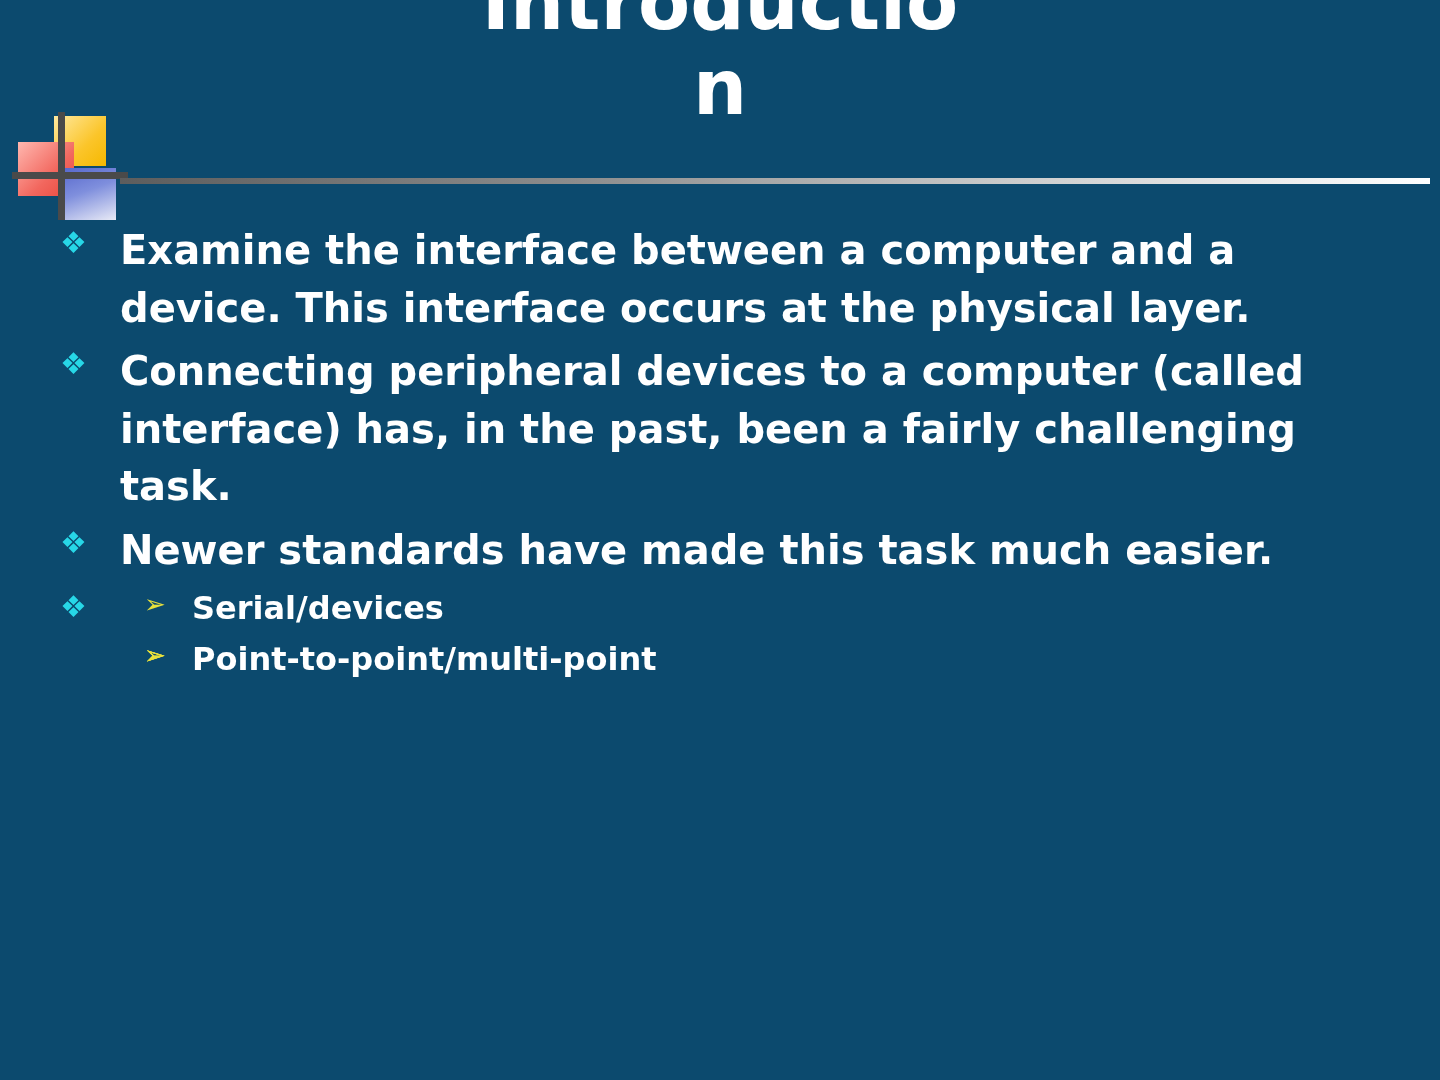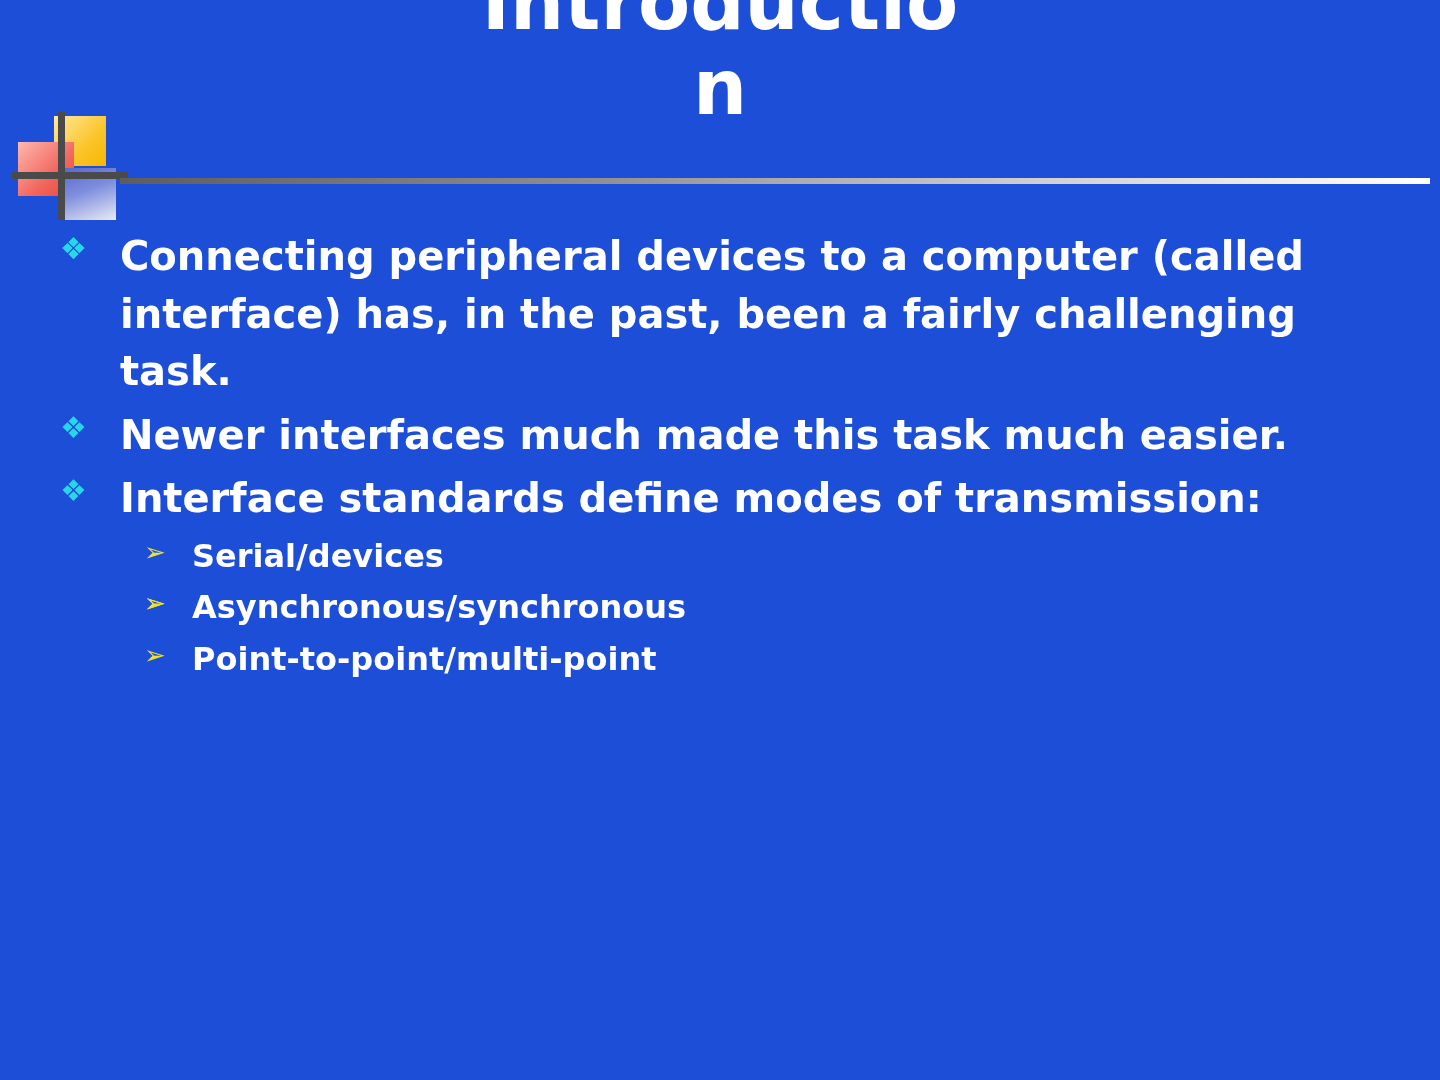--- a/index.html
+++ b/index.html
@@ -11,21 +11,21 @@
     width: 1440px;
     height: 1080px;
     overflow: hidden;
     font-family: "DejaVu Sans", sans-serif;
   }
 
   .slide {
     position: relative;
     width: 1440px;
     height: 1080px;
-    background: #1d4ed8;
+    background: #0c4a6e;
     color: #ffffff;
   }
 
   
   .slide-title {
     position: absolute;
     top: -40px;
     left: 0;
     width: 1440px;
     text-align: center;
@@ -157,47 +157,46 @@
     <div class="sq cross-h"></div>
   </div>
 
   <div class="rule"></div>
 
   <div class="body">
     <ul class="level1">
 
       <li>
         <span class="b1">❖</span>
+        <span>Examine the interface between a computer and a device. This interface occurs at the physical layer.</span>
       </li>
 
       <li>
         <span class="b1">❖</span>
         <span>Connecting peripheral devices to a computer (called interface) has, in the past, been a fairly challenging task.</span>
       </li>
 
       <li>
         <span class="b1">❖</span>
-        <span>Newer interfaces much made this task much easier.</span>
-      </li>
-
-      <li>
-        <span class="b1">❖</span>
-        <span>Interface standards define modes of transmission:</span>
+        <span>Newer standards have made this task much easier.</span>
+      </li>
+
+      <li>
+        <span class="b1">❖</span>
 
         <ul class="level2">
           <li>
             <span class="b2">➢</span>
             <span>Serial/devices</span>
           </li>
           <li>
             <span class="b2">➢</span>
           </li>
           <li>
             <span class="b2">➢</span>
-            <span>Asynchronous/synchronous</span>
           </li>
           <li>
             <span class="b2">➢</span>
             <span>Point-to-point/multi-point</span>
           </li>
         </ul>
       </li>
 
     </ul>
   </div>

